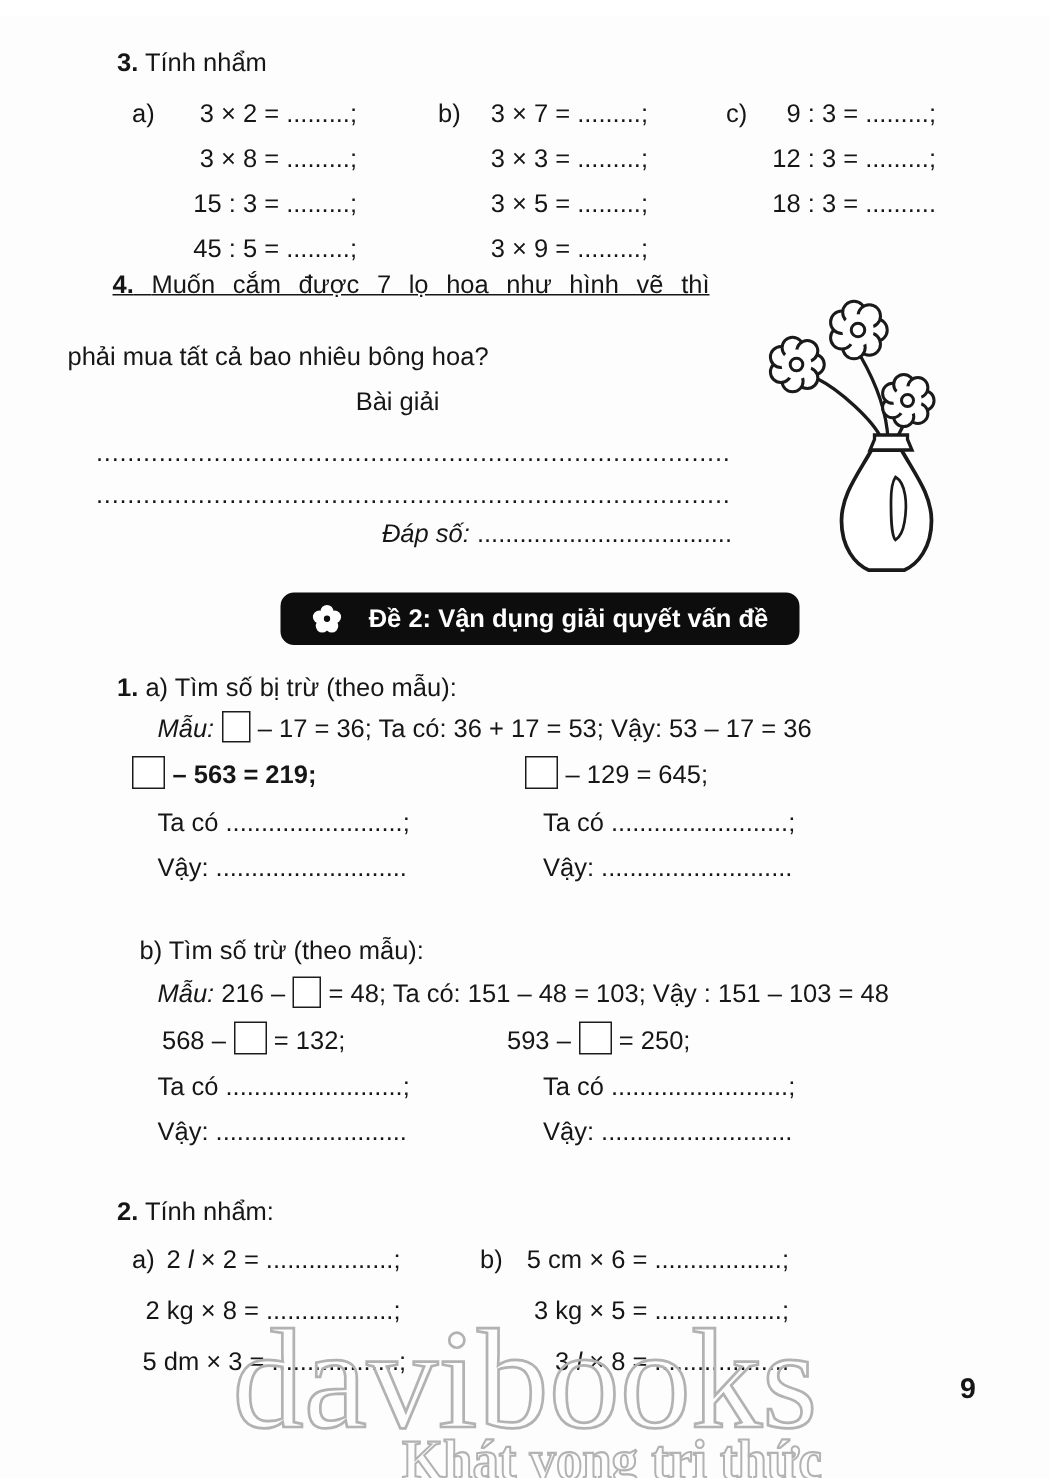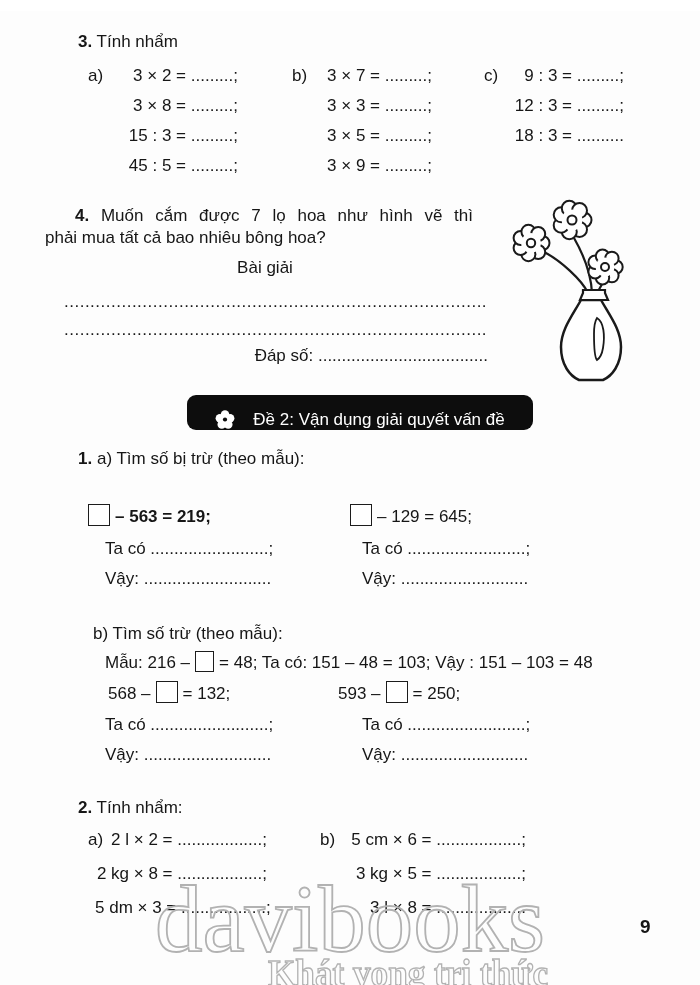--- a/index.html
+++ b/index.html
@@ -3,39 +3,39 @@
 <meta charset="utf-8">
 <style>
   html,body { margin:0; padding:0; background:#fff; }
   .page {
     position:relative; width:700px; height:985px; margin:11px auto;
     background:#fdfdfd; color:#161616; overflow:hidden;
     font-family:"Liberation Sans", sans-serif; font-size:17px;
   }
   .t { position:absolute; white-space:nowrap; line-height:22px; }
   .b { font-weight:bold; }
-  .it { }
+  .it { font-style:italic; }
 
   
   .ex3col { position:absolute; top:50px; }
   .ex3col .collbl { position:absolute; top:0; line-height:30px; }
   .ex3row { text-align:right; height:30px; line-height:30px; white-space:nowrap; }
 
   
   .box { display:inline-block; border:1.7px solid #1c1c1c; background:#fff;
          vertical-align:-4px; margin:0 5px; }
   .box.s18 { width:17px; height:19px; }
   .box.s21 { width:20px; height:20px; }
 
   .dotline { overflow:hidden; letter-spacing:0.5px; }
 
   .banner {
     position:absolute; left:187px; top:384px; width:346px; height:35px;
-    border-radius:9px; display:flex; align-items:flex-end; justify-content:center;
-    gap:18px; font-weight:normal; font-size:17px;
+    border-radius:9px; display:flex; align-items:center; justify-content:center;
+    gap:18px; font-weight:bold; font-size:17px;
   }
 
   .ex2rows { position:absolute; }
   .ex2rows .r { text-align:right; height:34px; line-height:34px; white-space:nowrap; }
 
   .wm { position:absolute; left:138px; top:852px; pointer-events:none; z-index:3; }
   svg { display:block; }
 </style>
 </head>
 <body>
@@ -61,21 +61,21 @@
     <div class="ex3row">3 × 5 = .........;</div>
     <div class="ex3row">3 × 9 = .........;</div>
   </div>
   <div class="ex3col" style="left:478px; width:146px;">
     <span class="collbl" style="left:6px;">c)</span>
     <div class="ex3row">9 : 3 = .........;</div>
     <div class="ex3row">12 : 3 = .........;</div>
     <div class="ex3row">18 : 3 = ..........</div>
   </div>
 
-  <div class="t" style="left:45px; top:194px; width:428px; text-align-last:justify;">
+  <div class="t" style="left:45px; top:168px; width:428px; text-align-last:justify;text-decoration:underline;">
     <span style="display:inline-block; width:30px;"></span><span class="b">4.</span>
     <span>Muốn cắm được 7 lọ hoa như hình vẽ thì</span>
   </div>
   <div class="t" style="left:45px; top:246px; width:440px; text-align:center;">Bài giải</div>
   <div class="t" style="left:45px; top:216px;">phải mua tất cả bao nhiêu bông hoa?</div>
   <div class="t dotline" style="left:64px; top:280px; width:424px;">..........................................................................................................</div>
   <div class="t dotline" style="left:64px; top:308px; width:424px;">..........................................................................................................</div>
   <div class="t" style="left:64px; top:334px; width:424px; text-align:right;">
     <span class="it">Đáp số:</span>
     <span>....................................</span>
@@ -143,20 +143,23 @@
       </g>
       <circle cx="10" cy="9.5" r="2.1" fill="#0d0d0d"></circle>
     </svg>
     <span>Đề 2: Vận dụng giải quyết vấn đề</span>
   </div>
 
   <div class="t" style="left:78px; top:437px;">
     <span class="b">1.</span>
     <span>a) Tìm số bị trừ (theo mẫu):</span>
   </div>
+  <div class="t" style="left:105px; top:463px;">
+    <span class="it">Mẫu:</span><span class="box s18"></span><span>– 17 = 36; Ta có: 36 + 17 = 53; Vậy: 53 – 17 = 36</span>
+  </div>
   <div class="t" style="left:88px; top:493px;font-weight:bold;">
     <span class="box s21" style="margin-left:0;"></span><span>– 563 = 219;</span>
   </div>
   <div class="t" style="left:350px; top:493px;">
     <span class="box s21" style="margin-left:0;"></span><span>– 129 = 645;</span>
   </div>
   <div class="t" style="left:105px; top:527px;">Ta có .........................;</div>
   <div class="t" style="left:362px; top:527px;">Ta có .........................;</div>
   <div class="t" style="left:105px; top:557px;">Vậy: ...........................</div>
   <div class="t" style="left:362px; top:557px;">Vậy: ...........................</div>

